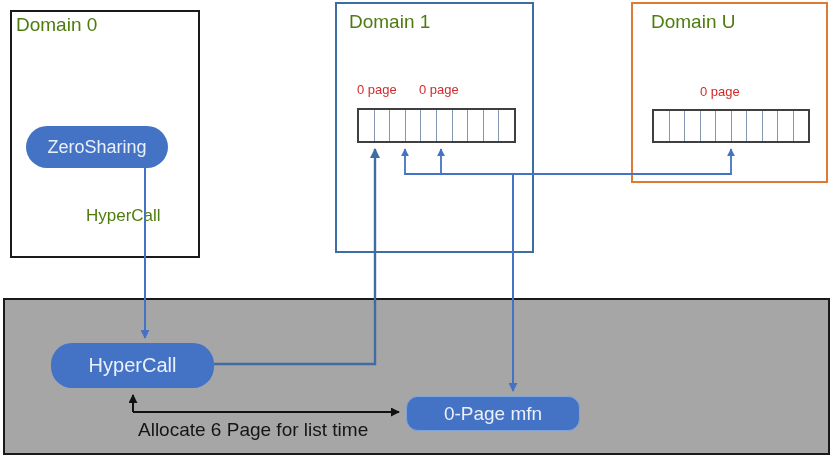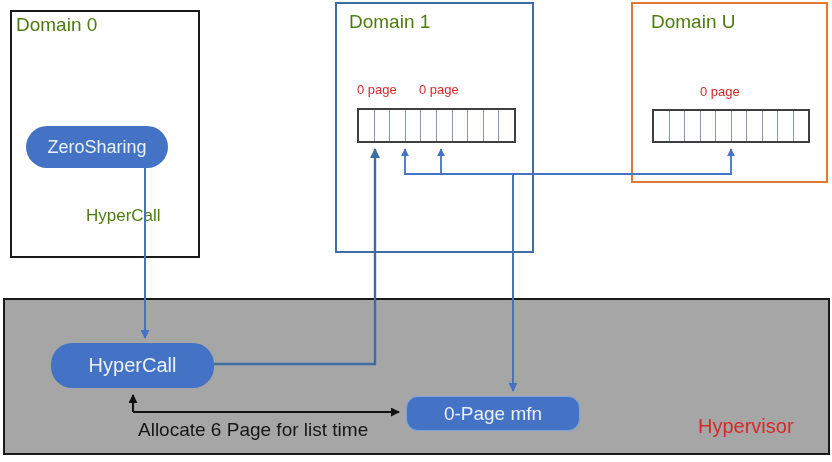--- a/index.html
+++ b/index.html
@@ -91,21 +91,20 @@
         <div class="cell"></div>
         <div class="cell"></div>
         <div class="cell"></div>
       </div>
   </div>
 
   <div class="box hypervisor">
     <div class="blue-node xenmodel">HyperCall</div>
     <div class="blue-node zeropage-mfn">0-Page mfn</div>
     <div class="allocate-label">Allocate 6 Page for list time</div>
-    <div class="hypervisor-label">Hypervisor</div>
   </div>
 
   <svg class="arrow-layer" viewBox="0 0 832 462" xmlns="http://www.w3.org/2000/svg">
     <defs>
       <marker id="mBlue" viewBox="0 0 10 10" refX="9" refY="5" markerWidth="4.5" markerHeight="4.5" orient="auto">
         <path d="M0,0 L10,5 L0,10 z" fill="#4472C4"></path>
       </marker>
       <marker id="mSteel" viewBox="0 0 10 10" refX="9" refY="5" markerWidth="4.2" markerHeight="4.2" orient="auto">
         <path d="M0,0 L10,5 L0,10 z" fill="#3E6DA3"></path>
       </marker>

